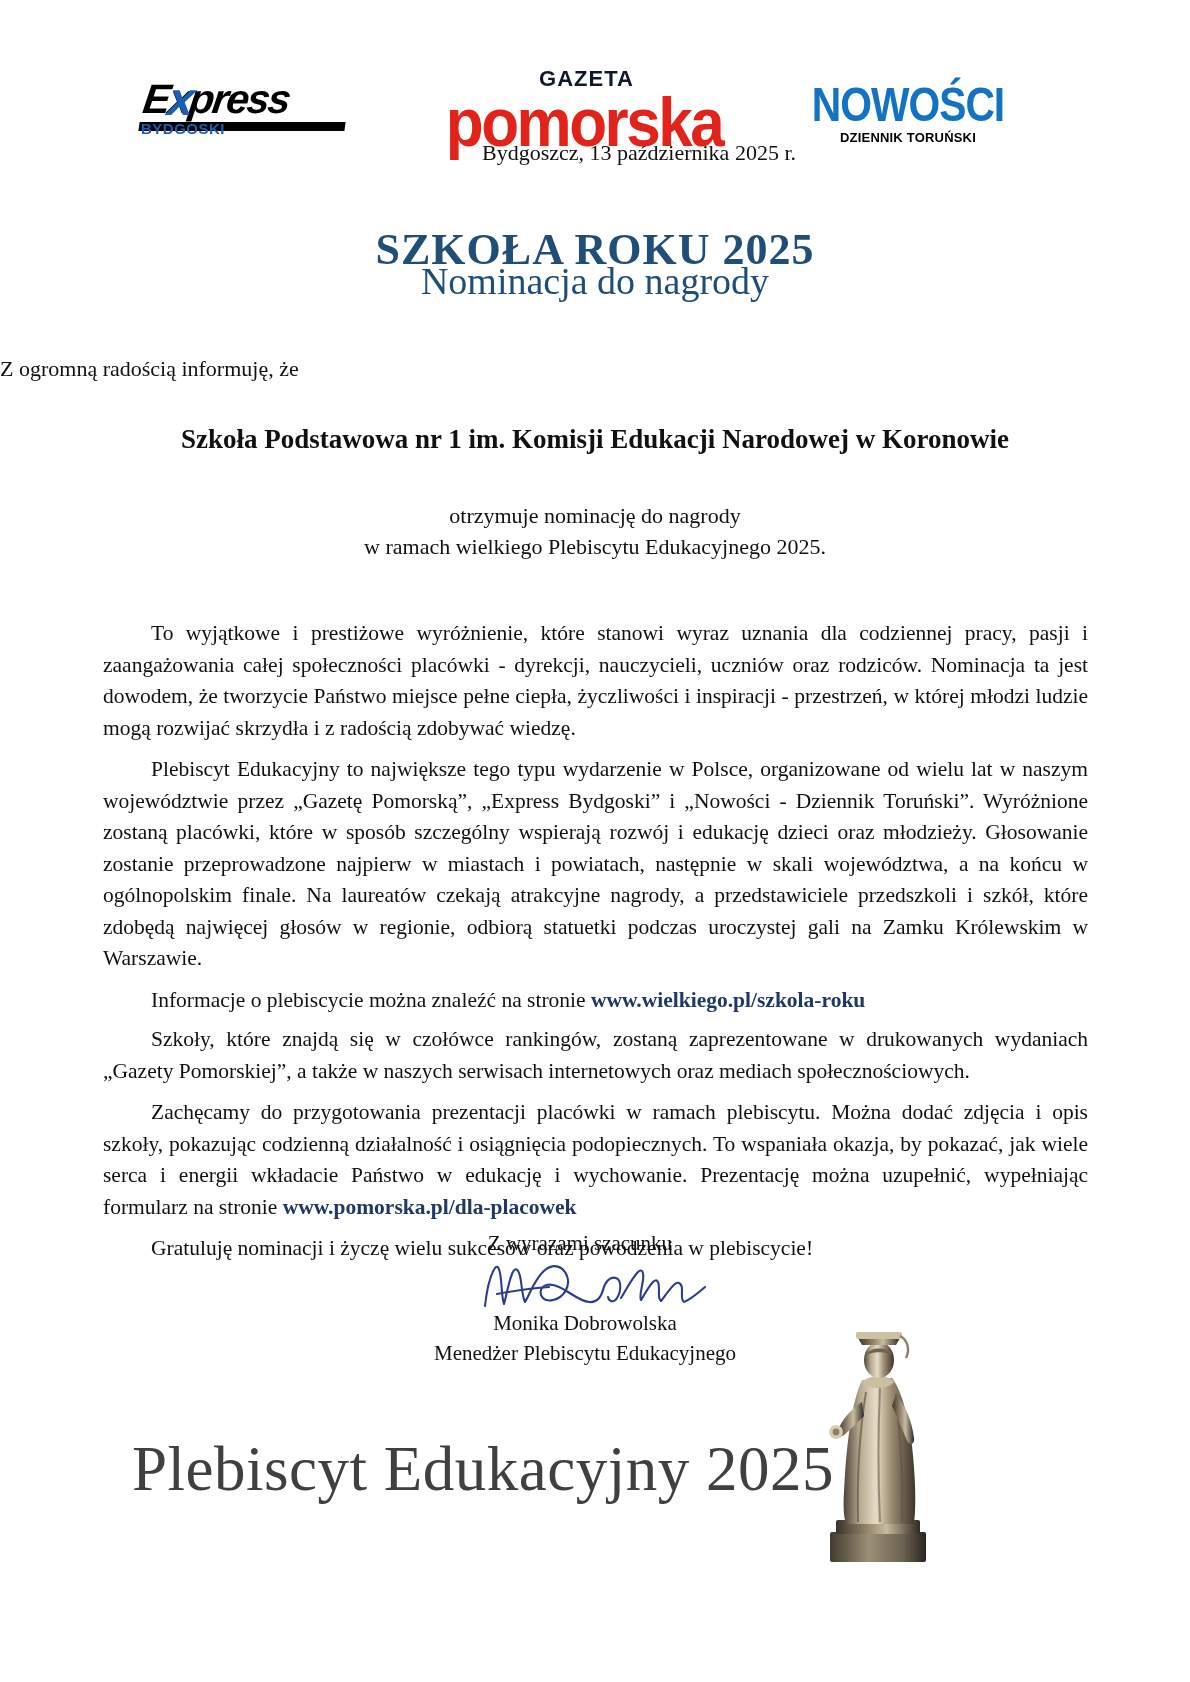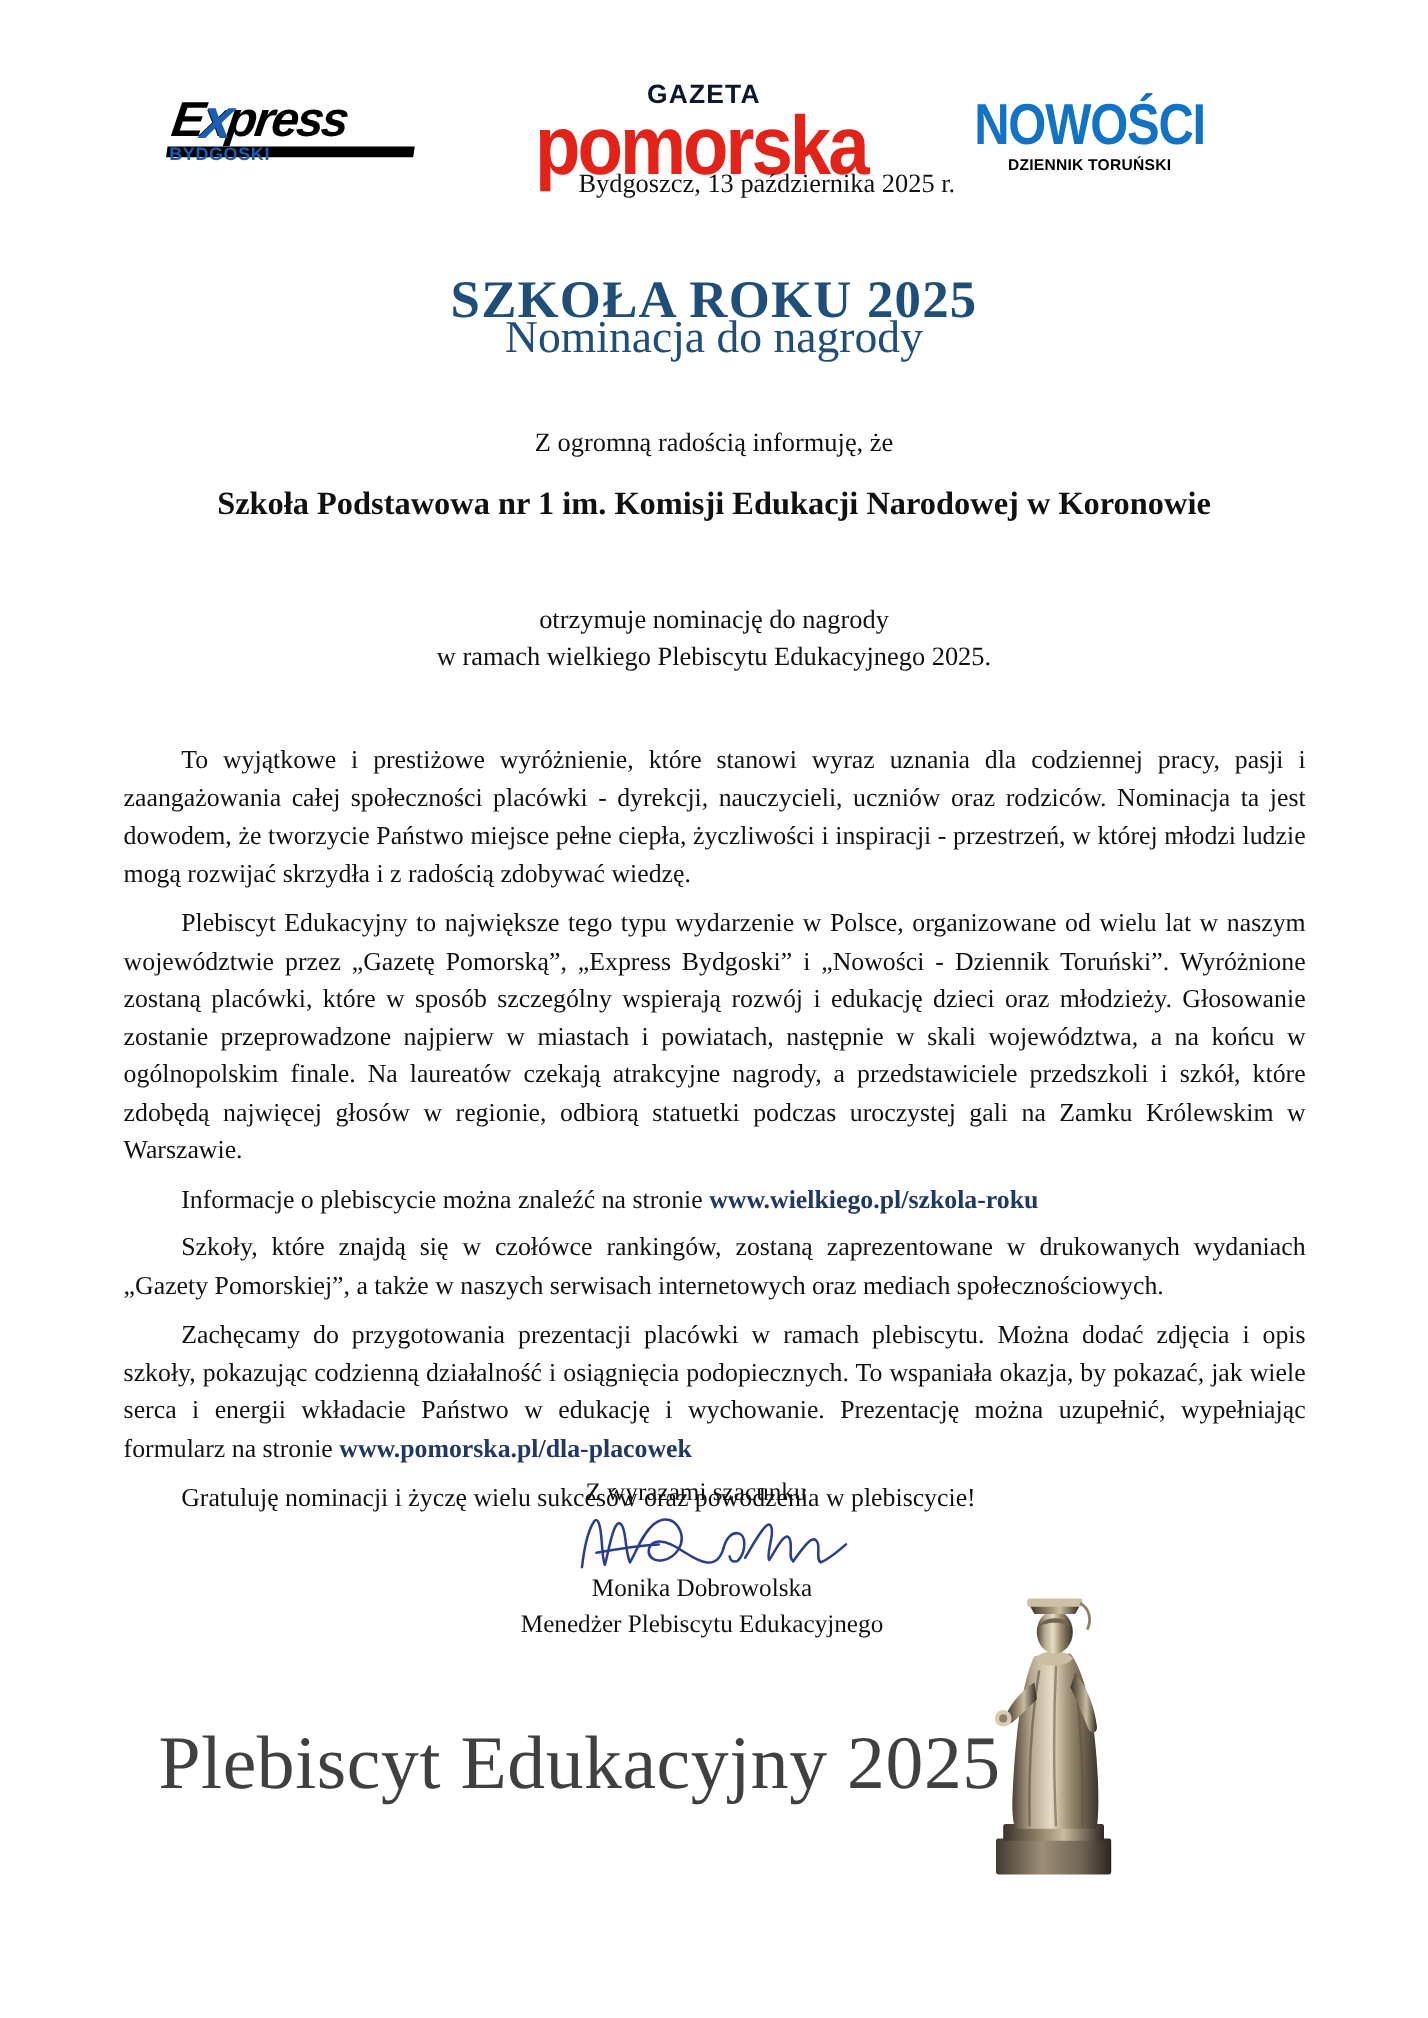--- a/index.html
+++ b/index.html
@@ -178,26 +178,26 @@
     text-align: center;
     font-size: 38px;
     color: #1f4e79;
     line-height: 46px;
   }
   .intro-line {
     position: absolute;
     top: 356px;
     left: 0;
     width: 1190px;
-    text-align: center;
+    text-align: left;
     font-size: 22px;
   }
   .school-name {
     position: absolute;
-    top: 400px;
+    top: 420px;
     left: 170px;
     width: 850px;
     text-align: center;
     font-size: 27px;
     font-weight: bold;
     line-height: 38px;
   }
   .award-block {
     position: absolute;
     top: 500px;

